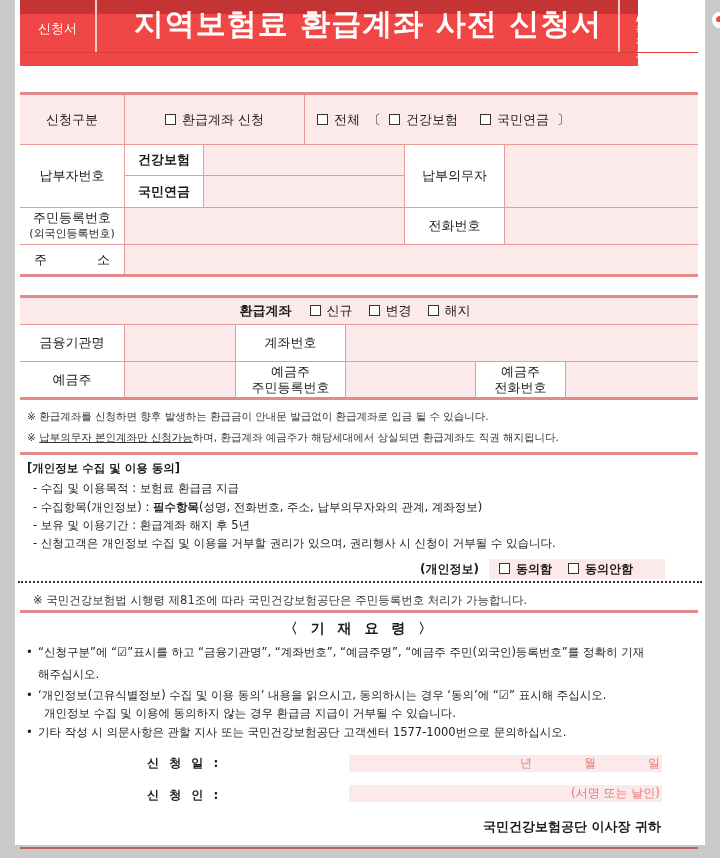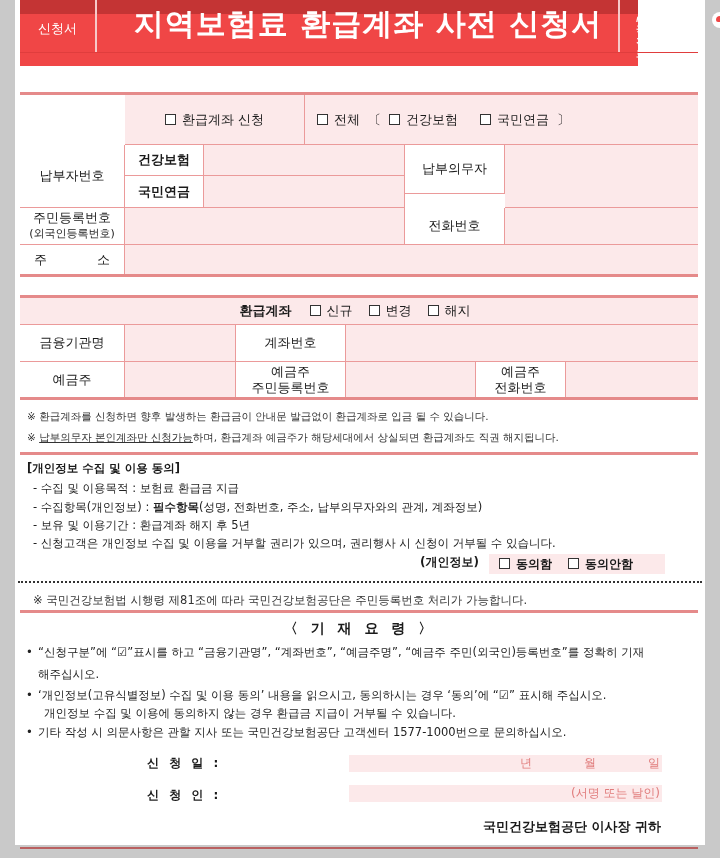--- a/index.html
+++ b/index.html
@@ -24,21 +24,21 @@
   .white { background: #ffffff; }
   .hline-thick { position: absolute; left: 20px; width: 678px; height: 3px; background: #e58a8a; }
   .label-strong { font-weight: bold; }
   .cb { display: inline-block; width: 11px; height: 11px; border: 1px solid #333; vertical-align: -1px; margin-right: 6px; background: #fff; }
   .opt { margin: 14px 8px; white-space: nowrap; }
 
   .note { position: absolute; left: 27px; font-size: 10.5px; color: #333; white-space: nowrap; }
   .note u { text-decoration: underline; }
   .privacy-title { position: absolute; left: 27px; top: 461px; font-size: 11.5px; font-weight: bold; }
   .privacy-item { position: absolute; left: 33px; font-size: 11.5px; color: #222; white-space: nowrap; }
-  .consent { position: absolute; left: 420px; top: 554px; height: 30px; font-size: 12px; font-weight: bold; display: flex; }
+  .consent { position: absolute; left: 420px; top: 554px; height: 30px; font-size: 12px; font-weight: bold; display: flex; align-items: center; }
   .consent .box { background: #fce9ea; height: 20px; display: flex; align-items: center; padding: 0 10px; margin-left: 10px; width: 176px; }
   .dotted { position: absolute; left: 18px; top: 581px; width: 684px; border-top: 2px dotted #333; }
   .rrn-notice { position: absolute; left: 33px; top: 593px; font-size: 11.5px; color: #333; white-space: nowrap; }
   .guide-title { position: absolute; left: 0; top: 620px; width: 720px; text-align: center; font-size: 14px; font-weight: bold; letter-spacing: 4px; }
   .guide-item { position: absolute; left: 38px; font-size: 11.5px; color: #222; white-space: nowrap; }
   .guide-item .bullet { position: absolute; left: -12px; }
   .sig-label { position: absolute; left: 147px; font-size: 12px; font-weight: bold; letter-spacing: 3px; }
   .sig-field { position: absolute; left: 349px; width: 313px; height: 17px; background: #fce9ea; color: #e07c7c; font-size: 12px; display: flex; align-items: center; justify-content: flex-end; padding-right: 2px; }
   .sig-field .part { margin-left: 52px; }
   .addressee { position: absolute; right: 59px; top: 818px; font-size: 13px; font-weight: bold; }
@@ -59,38 +59,39 @@
     <span class="small">h·well</span>
     <span class="name">국민건강보험</span>
     <span class="mark"></span>
   </div>
 </div>
 <div class="header-line"></div>
 
 <div class="hline-thick" style="top:92px;"></div>
 <div class="tbl" style="top:95px; height:180px;">
 
+  <div class="cell pink" style="left:0;top:0;width:105px;height:50px;">신청구분</div>
   <div class="cell pink" style="left:105px;top:0;width:180px;height:50px;">
     <span class="cb"></span>
       <span>환급계좌 신청</span>
   </div>
   <div class="cell pink" style="left:285px;top:0;width:393px;height:50px;justify-content:flex-start;padding-left:4px;border-right:none;">
     <span class="opt"><span class="cb"></span><span>전체</span></span>
     <span>〔</span>
     <span class="opt"><span class="cb"></span><span>건강보험</span></span>
     <span class="opt" style="margin-left:14px;"><span class="cb"></span><span>국민연금</span></span>
     <span>〕</span>
   </div>
 
   <div class="cell white" style="left:0;top:50px;width:105px;height:63px;">납부자번호</div>
   <div class="cell white label-strong" style="left:105px;top:50px;width:79px;height:31px;">건강보험</div>
   <div class="cell pink" style="left:184px;top:50px;width:201px;height:31px;"></div>
   <div class="cell white label-strong" style="left:105px;top:81px;width:79px;height:32px;">국민연금</div>
   <div class="cell pink" style="left:184px;top:81px;width:201px;height:32px;"></div>
-  <div class="cell white" style="left:385px;top:50px;width:100px;height:49px;">납부의무자</div>
+  <div class="cell white" style="left:385px;top:50px;width:100px;height:63px;">납부의무자</div>
   <div class="cell pink" style="left:485px;top:50px;width:193px;height:63px;border-right:none;"></div>
 
   <div class="cell white" style="left:0;top:113px;width:105px;height:37px;flex-direction:column;">
     <span>주민등록번호</span>
     <span style="font-size:11px;">(외국인등록번호)</span>
   </div>
   <div class="cell pink" style="left:105px;top:113px;width:280px;height:37px;"></div>
   <div class="cell white" style="left:385px;top:113px;width:100px;height:37px;">전화번호</div>
   <div class="cell pink" style="left:485px;top:113px;width:193px;height:37px;border-right:none;"></div>
 

